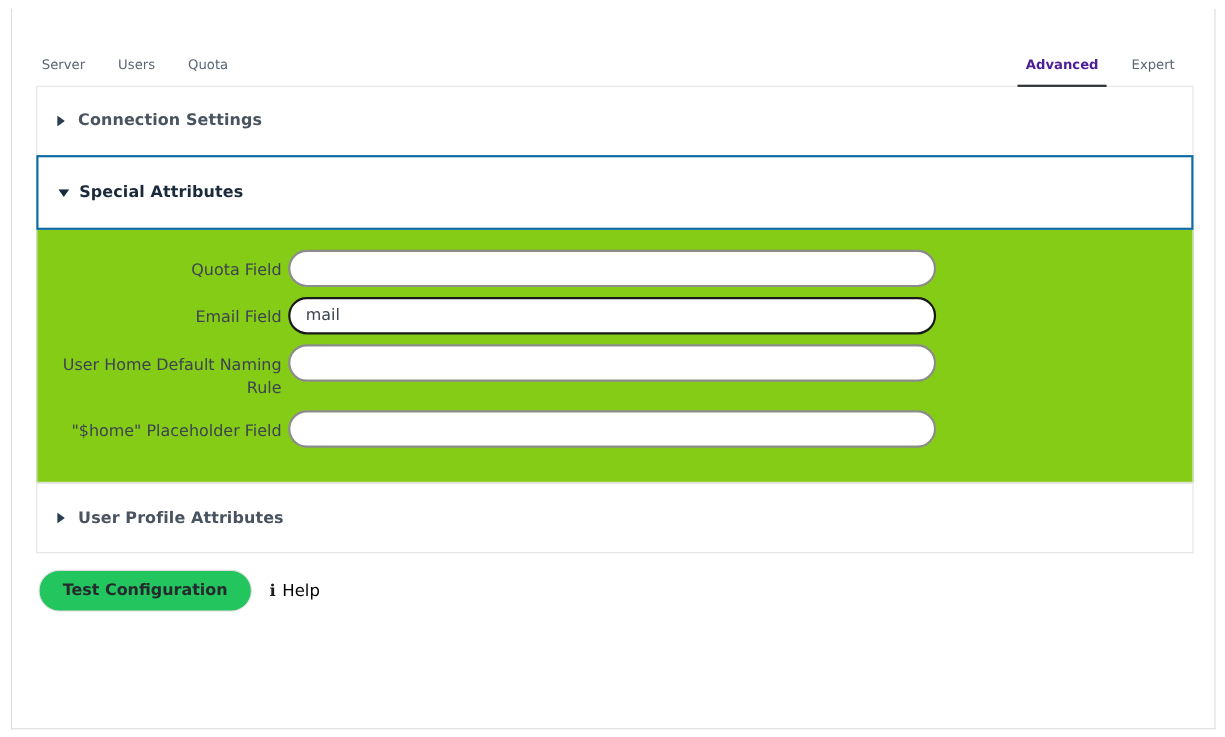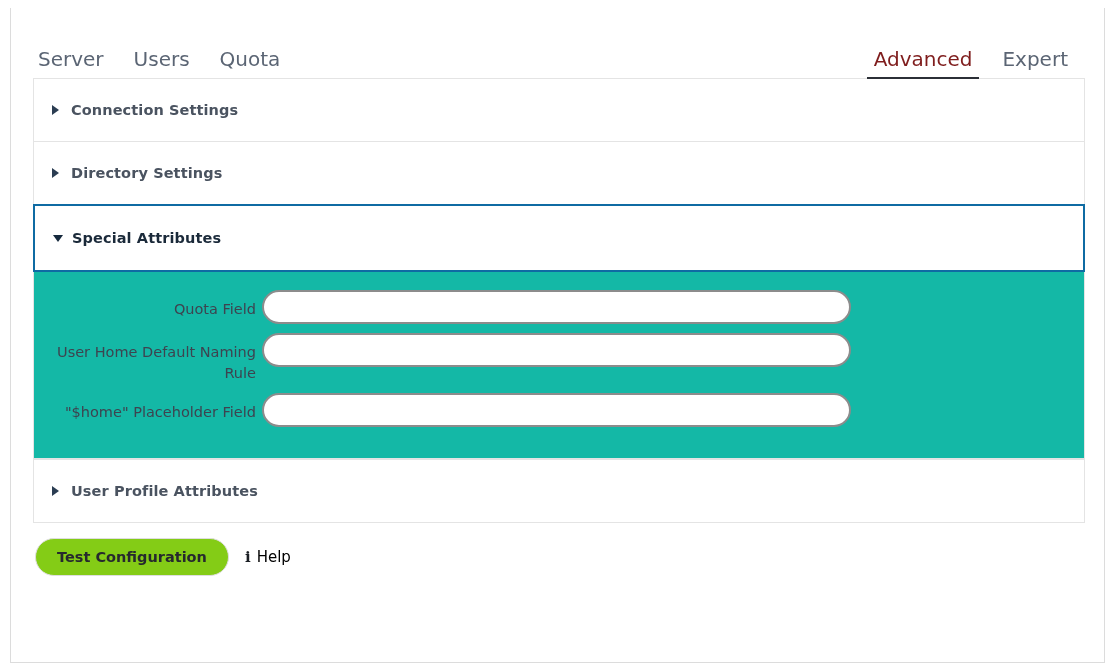--- a/index.html
+++ b/index.html
@@ -45,32 +45,32 @@
     align-items: center;
     gap: 0px;
   }
   .tabs-right {
     margin-left: auto;
     display: flex;
     align-items: center;
     gap: 0px;
   }
   .tab {
-    font-size: 20px;
+    font-size: 12px;
     color: #5b6574;
     padding: 6px 15px;
     cursor: pointer;
     white-space: nowrap;
     position: relative;
     line-height: 20px;
     margin-top: 48px;
   }
   .tab.active {
-    color: #7f1d1d;
-    font-weight: normal;
+    color: #4c1d95;
+    font-weight: bold;
   }
   .tab.active .tab-underline {
     position: absolute;
     left: 8px;
     right: 8px;
     bottom: -4px;
     height: 2px;
     background: #2b2f36;
   }
 
@@ -119,21 +119,21 @@
     letter-spacing: 0.1px;
   }
   .panel.expanded .panel-title {
     color: #1b2a3a;
   }
 
   
   .panel-body {
     border: 1px solid #e4e4e4;
     border-top: none;
-    background: #14b8a6;
+    background: #84cc16;
     box-sizing: border-box;
     width: 1052px;
     padding: 18px 0 22px 0;
   }
   .form-row {
     display: flex;
     align-items: flex-start;
     margin-bottom: 9px;
   }
   .form-label {
@@ -165,21 +165,21 @@
     border: 2.5px solid #191919;
   }
 
   
   .footer {
     padding: 16px 0 0 24px;
     display: flex;
     align-items: center;
   }
   .btn-test {
-    background: #84cc16;
+    background: #22c55e;
     border: 1px solid #dedede;
     border-radius: 20px;
     height: 38px;
     padding: 0 21px;
     font-family: "DejaVu Sans", "Liberation Sans", sans-serif;
     font-size: 14.5px;
     font-weight: bold;
     color: #26292e;
     cursor: pointer;
     line-height: 36px;
@@ -238,50 +238,44 @@
       <div class="panel-head">
         <span class="caret">
           <svg width="7" height="10" viewBox="0 0 7 10">
               <polygon points="0,0 7,5 0,10" fill="#2b3d52"></polygon>
             </svg>
         </span>
         <span class="panel-title">Connection Settings</span>
       </div>
     </div>
 
-    <div class="panel">
-      <div class="panel-head">
-        <span class="caret">
-          <svg width="7" height="10" viewBox="0 0 7 10">
-              <polygon points="0,0 7,5 0,10" fill="#2b3d52"></polygon>
-            </svg>
-        </span>
-        <span class="panel-title">Directory Settings</span>
-      </div>
-    </div>
 
     <div class="panel expanded">
       <div class="panel-head">
         <span class="caret">
           <svg width="10" height="7" viewBox="0 0 10 7">
               <polygon points="0,0 10,0 5,7" fill="#16293d"></polygon>
             </svg>
         </span>
         <span class="panel-title">Special Attributes</span>
       </div>
     </div>
 
     <div class="panel-body">
 
       <div class="form-row">
         <div class="form-label">Quota Field</div>
         <input class="form-input" type="text" value="" style="">
       </div>
 
 
+      <div class="form-row">
+        <div class="form-label">Email Field</div>
+        <input class="form-input focused" type="text" value="mail" style="">
+      </div>
 
       <div class="form-row">
         <div class="form-label">User Home Default Naming Rule</div>
         <input class="form-input" type="text" value="" style="">
       </div>
 
       <div class="form-row">
         <div class="form-label">"$home" Placeholder Field</div>
         <input class="form-input" type="text" value="" style="">
       </div>

